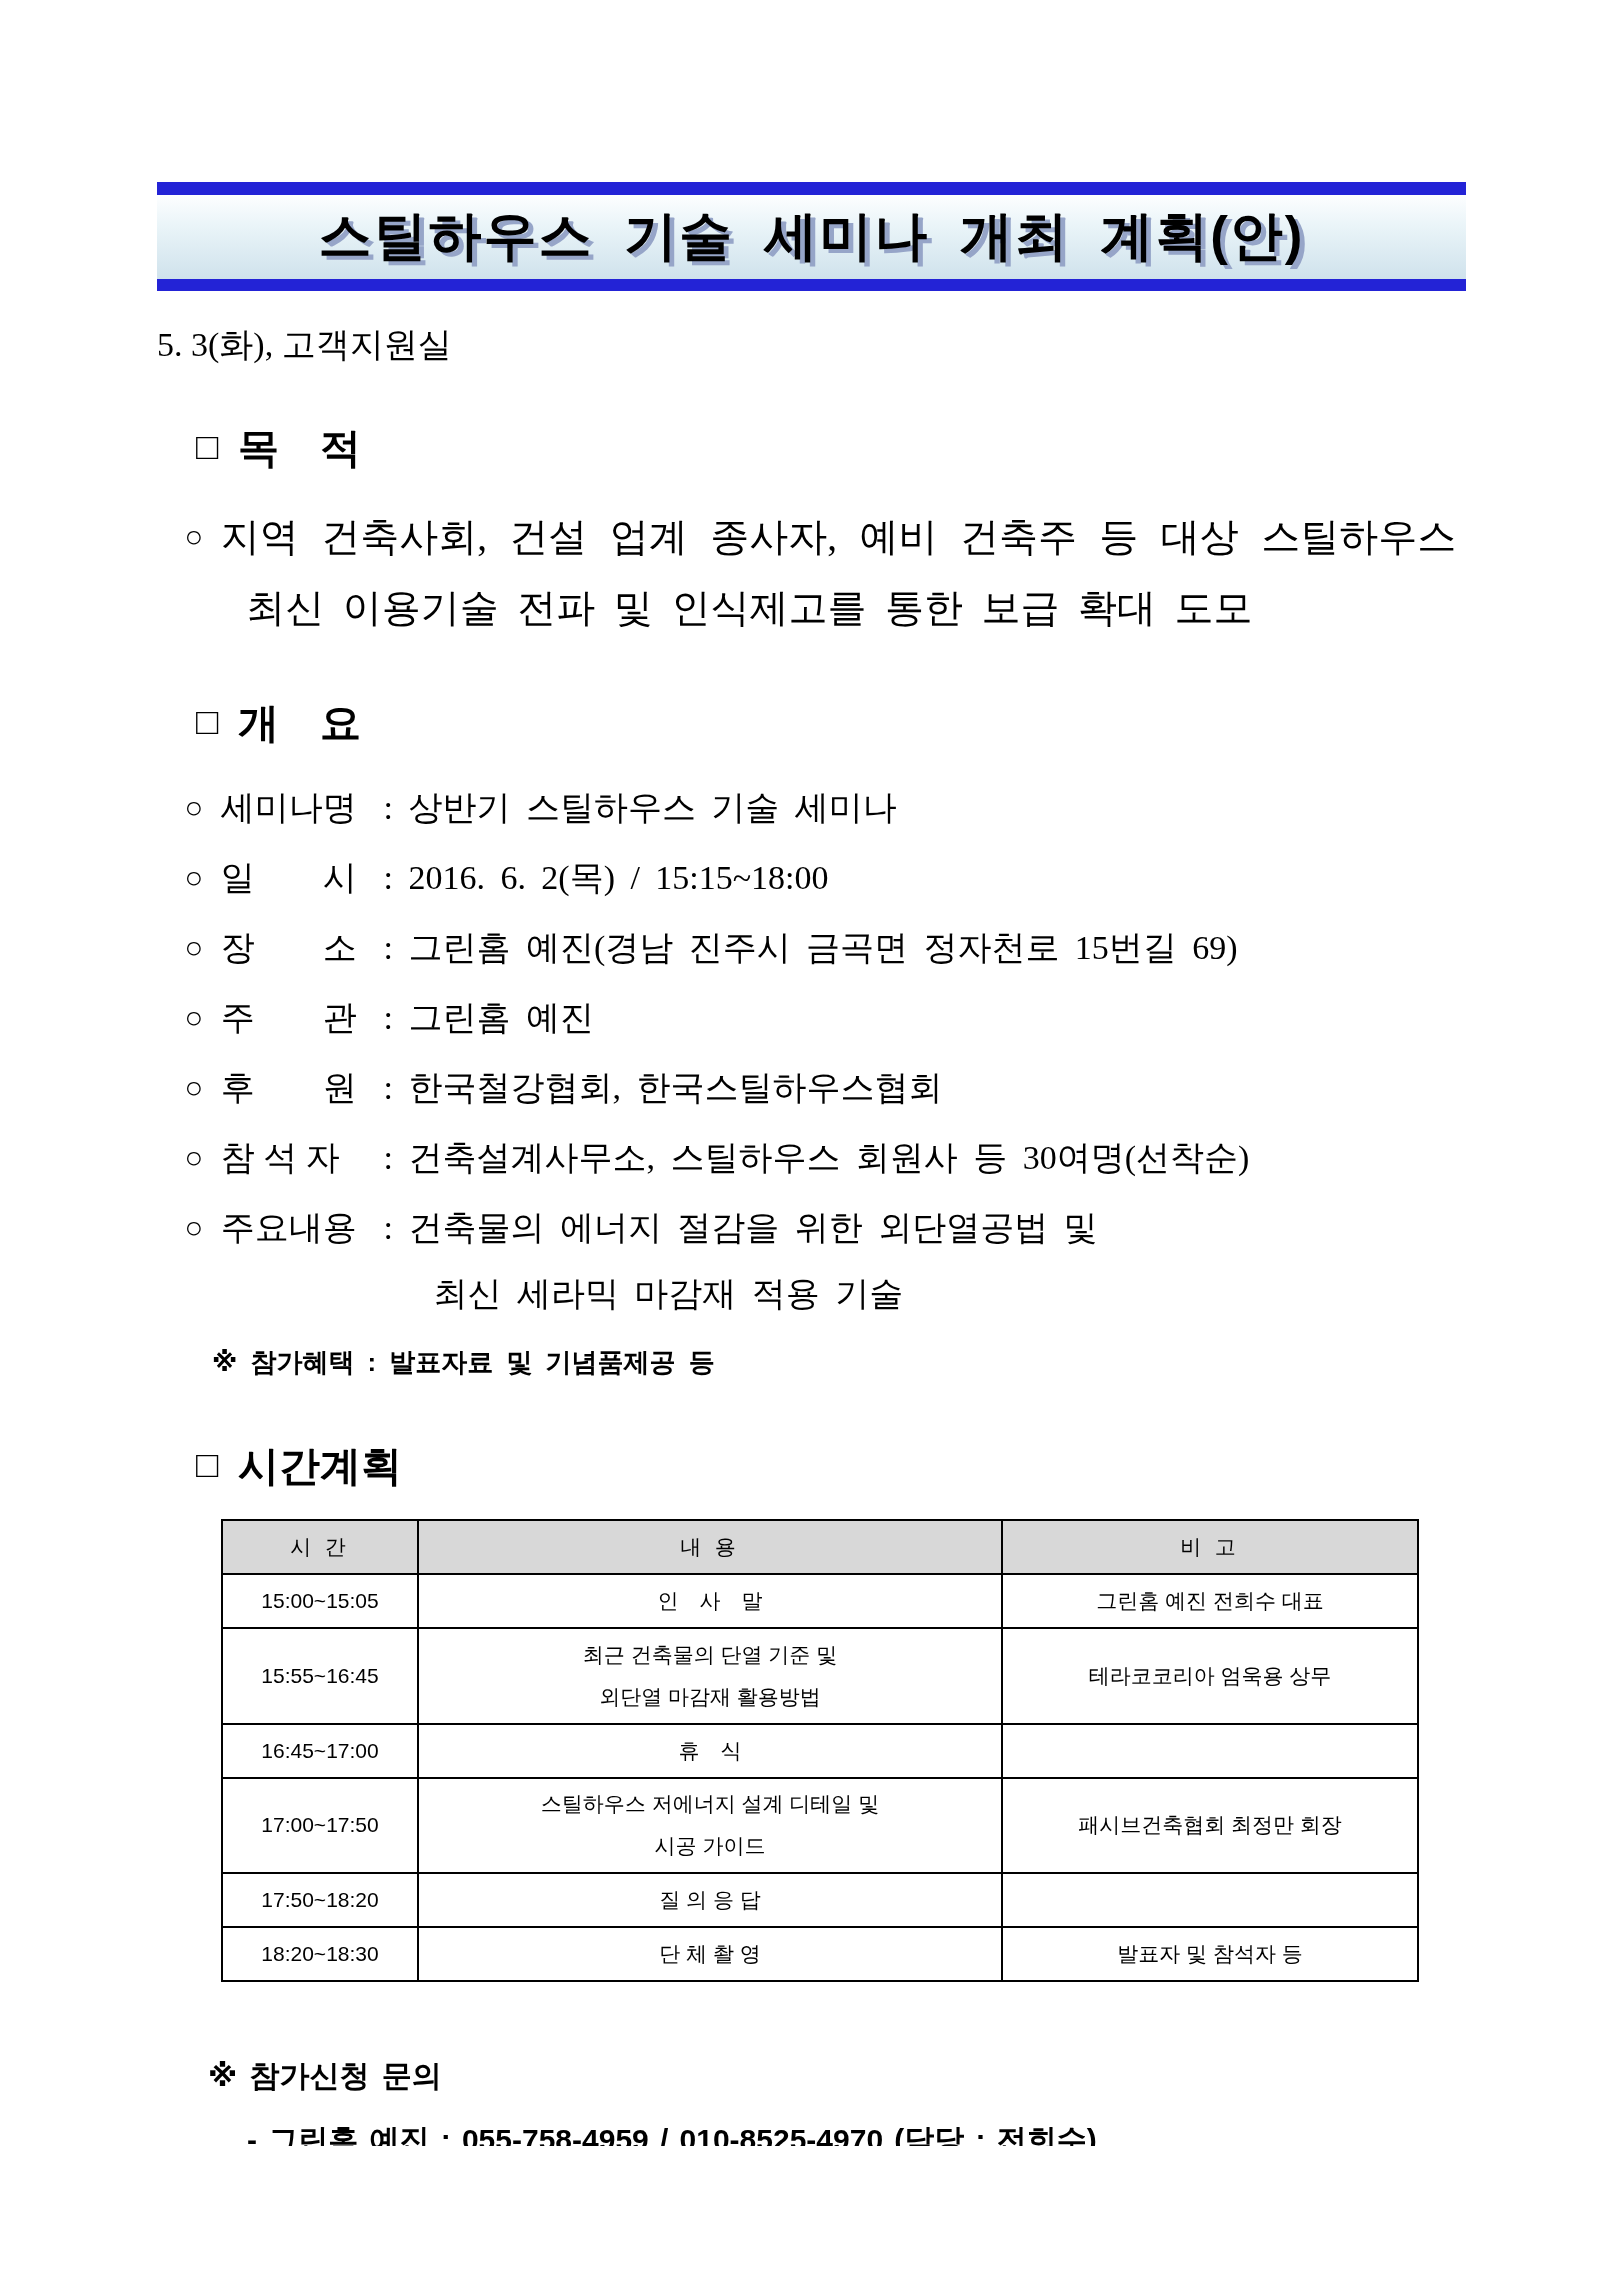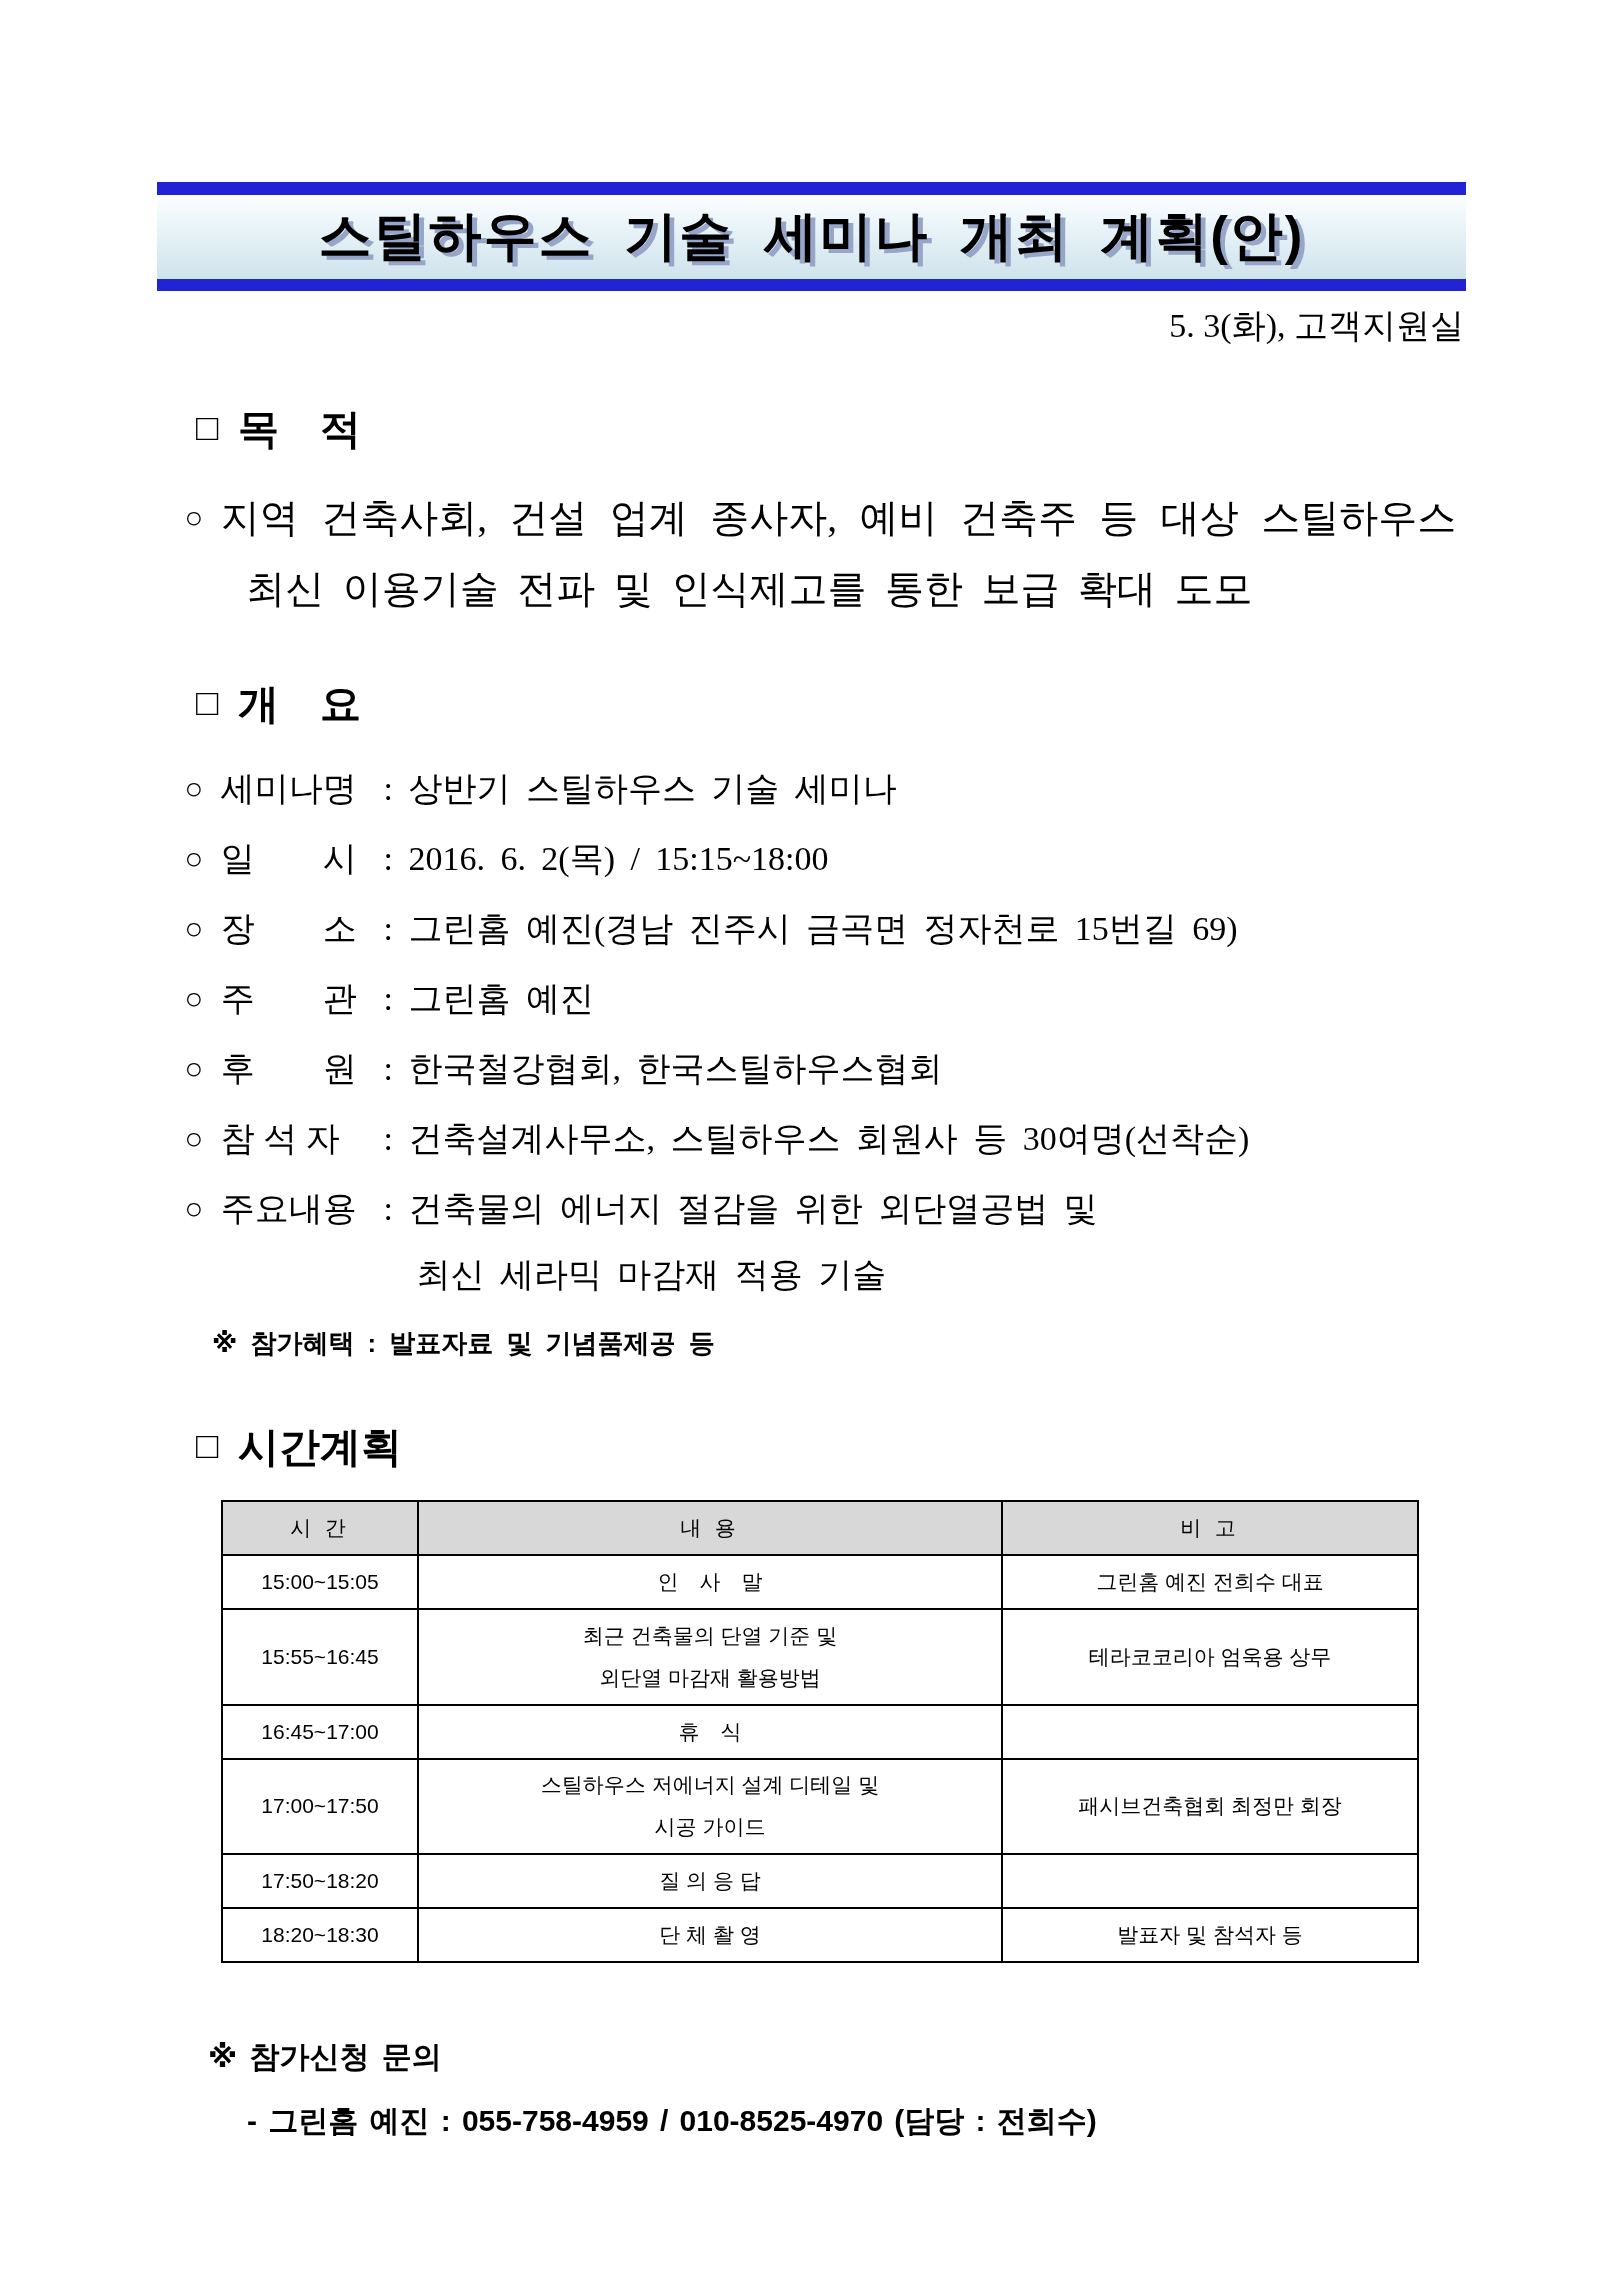--- a/index.html
+++ b/index.html
@@ -26,21 +26,21 @@
     background:linear-gradient(180deg,#fdfeff 0%,#e9f4f8 38%,#cfe2ec 100%);
     display:flex;align-items:center;justify-content:center;
   }
   .banner-title{
     font-family:"Liberation Sans","DejaVu Sans",sans-serif;
     font-weight:bold;font-size:53px;letter-spacing:2px;word-spacing:13.7px;
     color:#000;text-shadow:4.9px 3.9px 0 var(--shadow-blue);
   }
   
   .date-line{
-    margin-top:15px;text-align:right;padding-right:2px;
+    margin-top:34px;text-align:left;padding-right:2px;
     font-size:34px;line-height:39px;
   }
   
   .section-heading{
     display:flex;align-items:center;gap:19.6px;
     margin-left:39px;
     font-family:"Liberation Sans","DejaVu Sans",sans-serif;
     font-weight:bold;font-size:41px;line-height:47px;
   }
   .sh-purpose{margin-top:61px;}
@@ -52,21 +52,21 @@
   .bullet-circle{font-size:31px;line-height:71px;margin-right:17.6px;}
   .purpose-lines{font-size:39px;line-height:71px;word-spacing:12.7px;}
   .purpose-line2{margin-left:25.5px;word-spacing:8.8px;}
   
   .overview-list{margin:25.5px 0 0 27.4px;}
   .overview-item{display:flex;font-size:34px;line-height:70px;}
   .ov-circle{font-size:31px;margin-right:17.6px;}
   .ov-label{display:inline-block;width:149px;}
   .ov-colon{margin:0 15.7px 0 13.7px;}
   .ov-values{word-spacing:6.9px;}
-  .ov-value2{margin-left:8px;line-height:61px;}
+  .ov-value2{margin-left:25px;line-height:61px;}
   .benefit-note{
     margin:21.6px 0 0 55px;
     font-family:"Liberation Sans","DejaVu Sans",sans-serif;
     font-weight:bold;font-size:26px;word-spacing:5.9px;
   }
   
   .schedule-table{
     margin:29px 0 0 64px;
     width:1196px;
     border-collapse:collapse;

